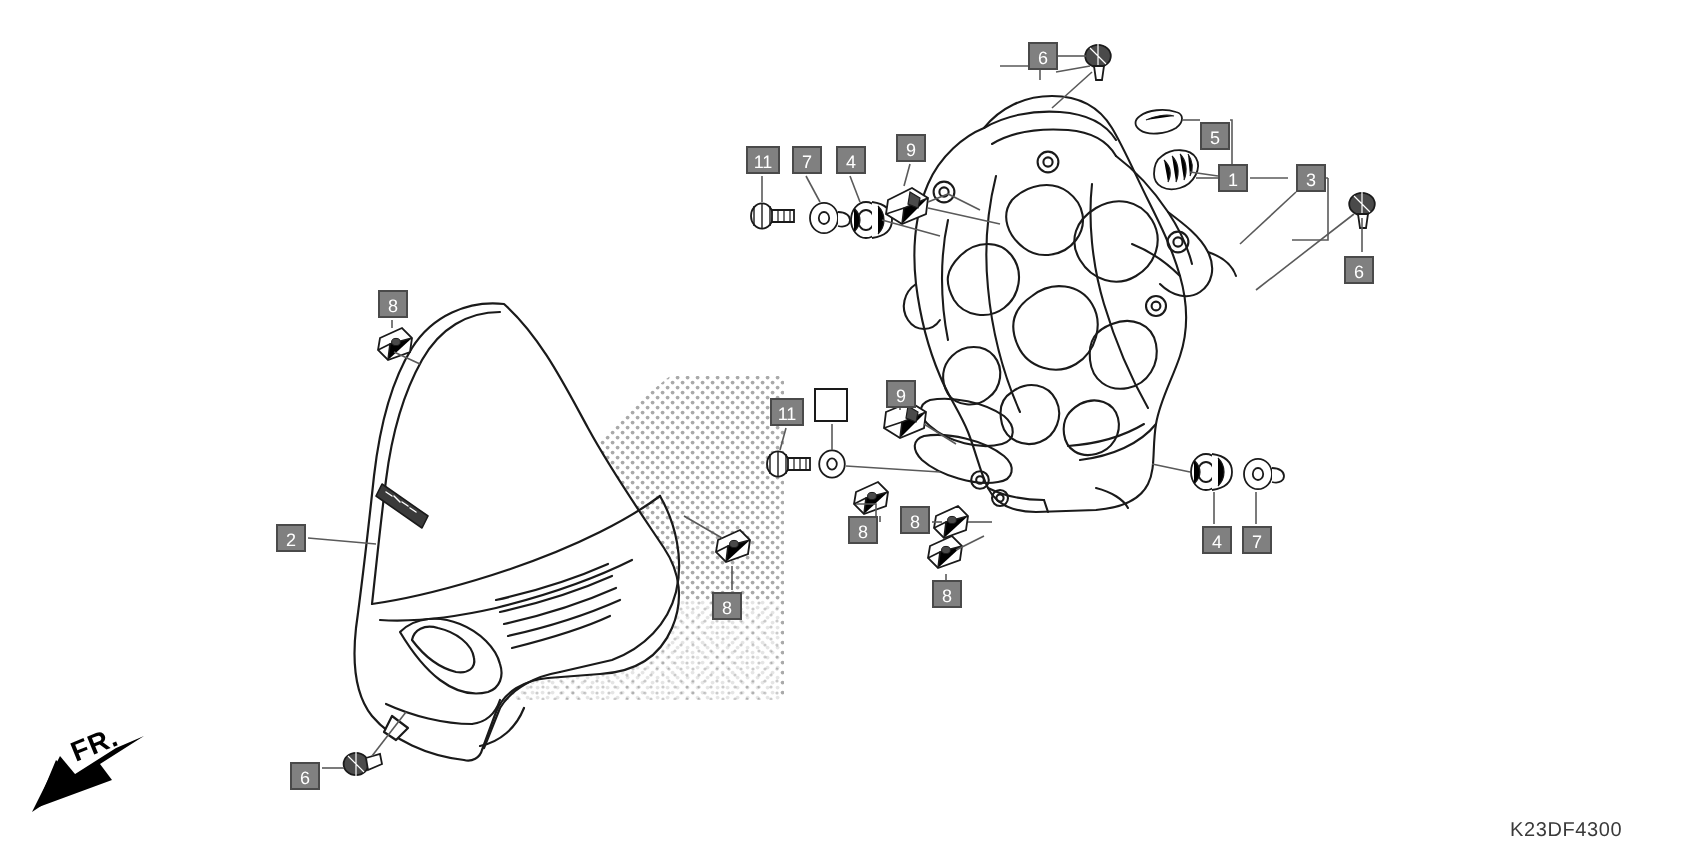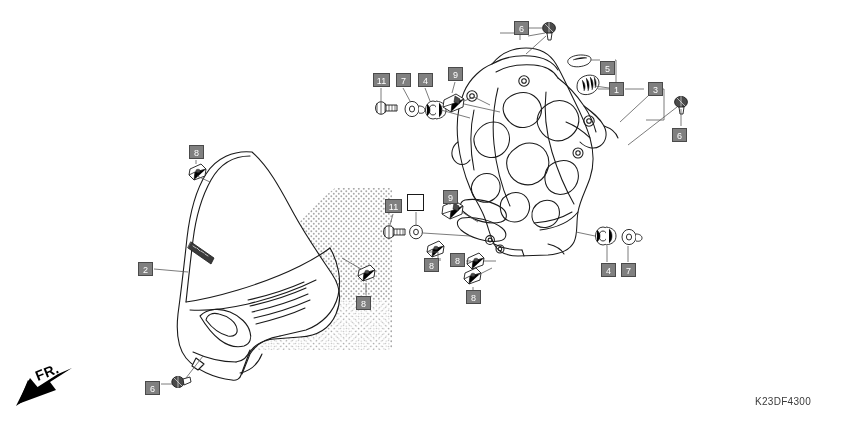--- a/index.html
+++ b/index.html
@@ -65,21 +65,21 @@
     font-size: 14px;
     font-weight: bold;
     color: #000000;
     transform: rotate(-22deg);
     transform-origin: left top;
     letter-spacing: 0.5px;
   }
   #partnumber {
     position: absolute;
     left: 755px;
-    top: 396px;
+    top: 410px;
     font-family: "Liberation Sans", sans-serif;
     font-size: 10px;
     color: #3a3a3a;
     letter-spacing: 0.3px;
   }
 </style>
 </head>
 <body>
 
 <div id="page">

